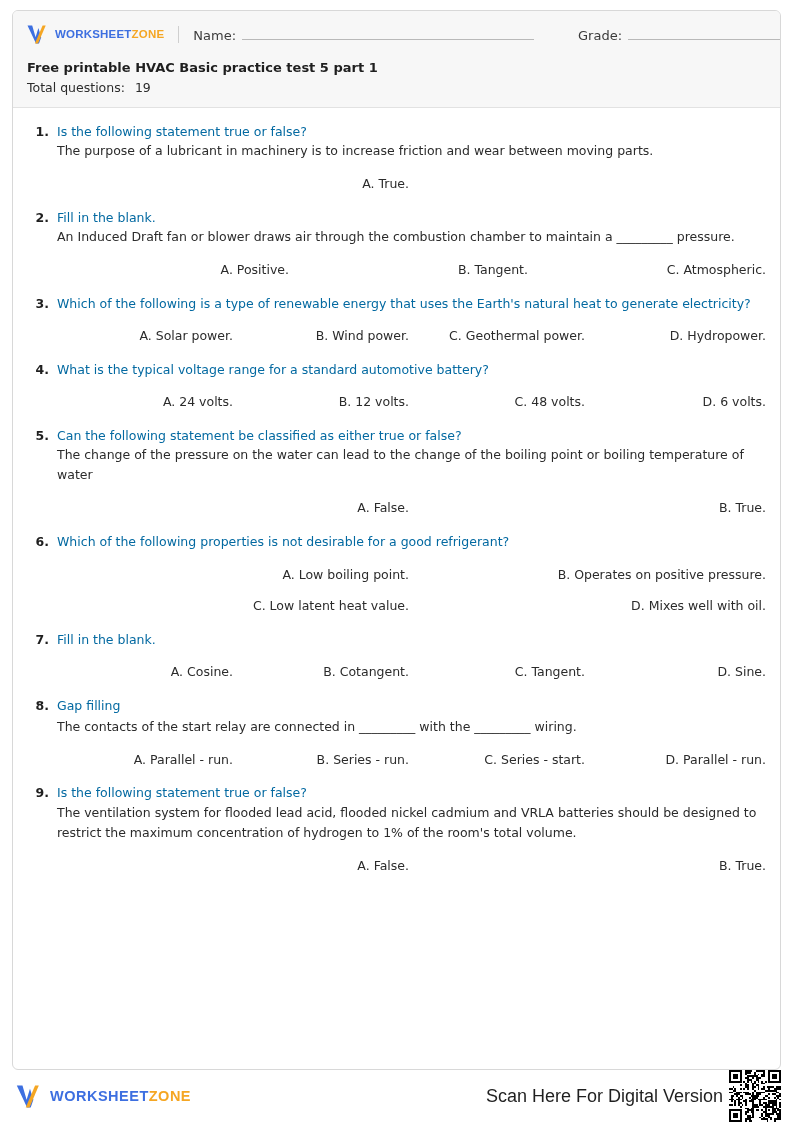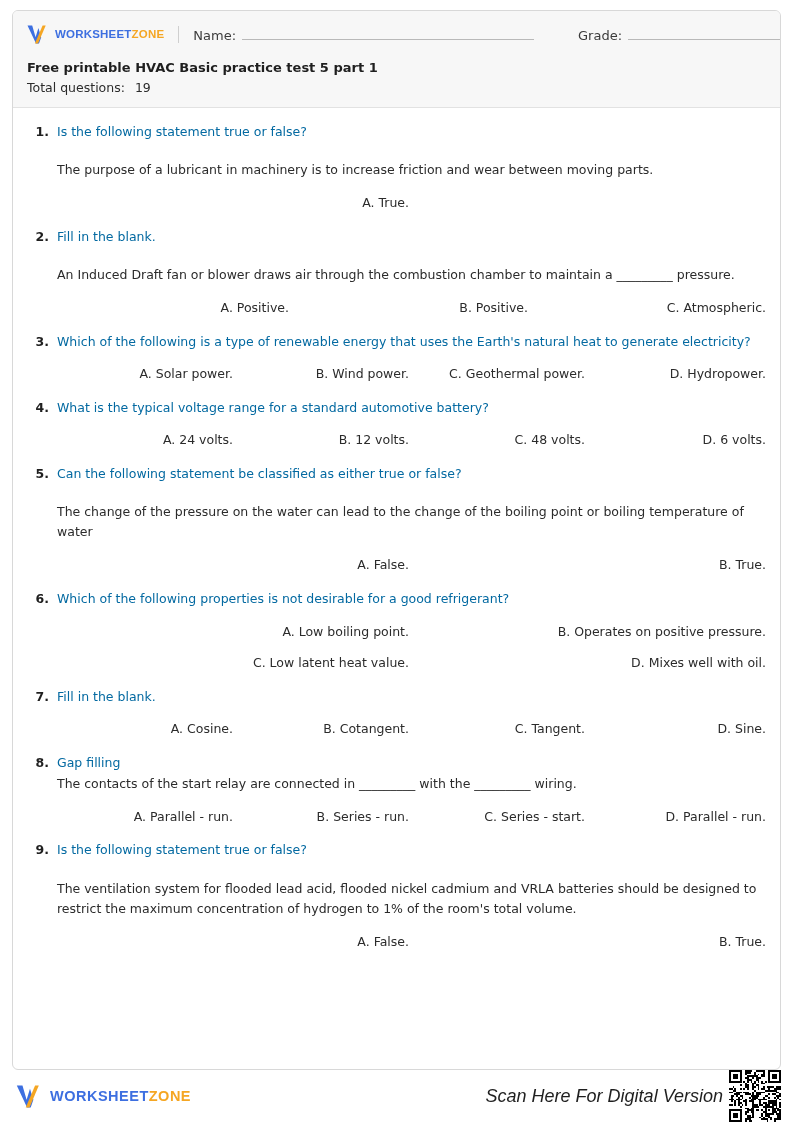--- a/index.html
+++ b/index.html
@@ -146,21 +146,20 @@
 
   .q-prompt {
     font-size: 12.5px;
     line-height: 1.55;
     color: #0369a1;
   }
   .q-statement {
     font-size: 12.5px;
     line-height: 1.6;
     color: #2b2b2b;
-    margin-top: 19px;
   }
   .q-statement.tight { margin-top: 1px; }
 
   .opts {
     display: grid;
     margin-top: 14px;
     row-gap: 13px;
     font-size: 12.5px;
     line-height: 1.5;
     color: #2b2b2b;
@@ -194,21 +193,20 @@
     margin-left: auto;
     display: flex;
     align-items: center;
     gap: 6px;
   }
   .scan-text {
     font-family: "Liberation Sans", sans-serif;
     font-size: 18px;
     color: #1f1f1f;
     white-space: nowrap;
-    font-style: italic;
   }
   .qr {
     width: 52px;
     height: 52px;
     flex: 0 0 auto;
     display: block;
   }
 </style>
 </head>
 <body>
@@ -261,21 +259,21 @@
             </div>
           </div>
         </div>
         <div class="q">
           <div class="q-num">2.</div>
           <div class="q-body">
             <div class="q-prompt">Fill in the blank.</div>
             <div class="q-statement">An Induced Draft fan or blower draws air through the combustion chamber to maintain a _________ pressure.</div>
             <div class="opts cols-3">
               <div class="opt">A. Positive.</div>
-              <div class="opt">B. Positive.</div>
+              <div class="opt">B. Tangent.</div>
               <div class="opt">C. Atmospheric.</div>
             </div>
           </div>
         </div>
         <div class="q">
           <div class="q-num">3.</div>
           <div class="q-body">
             <div class="q-prompt">Which of the following is a type of renewable energy that uses the Earth's natural heat to generate electricity?</div>
             <div class="opts cols-4">
               <div class="opt">A. Solar power.</div>

